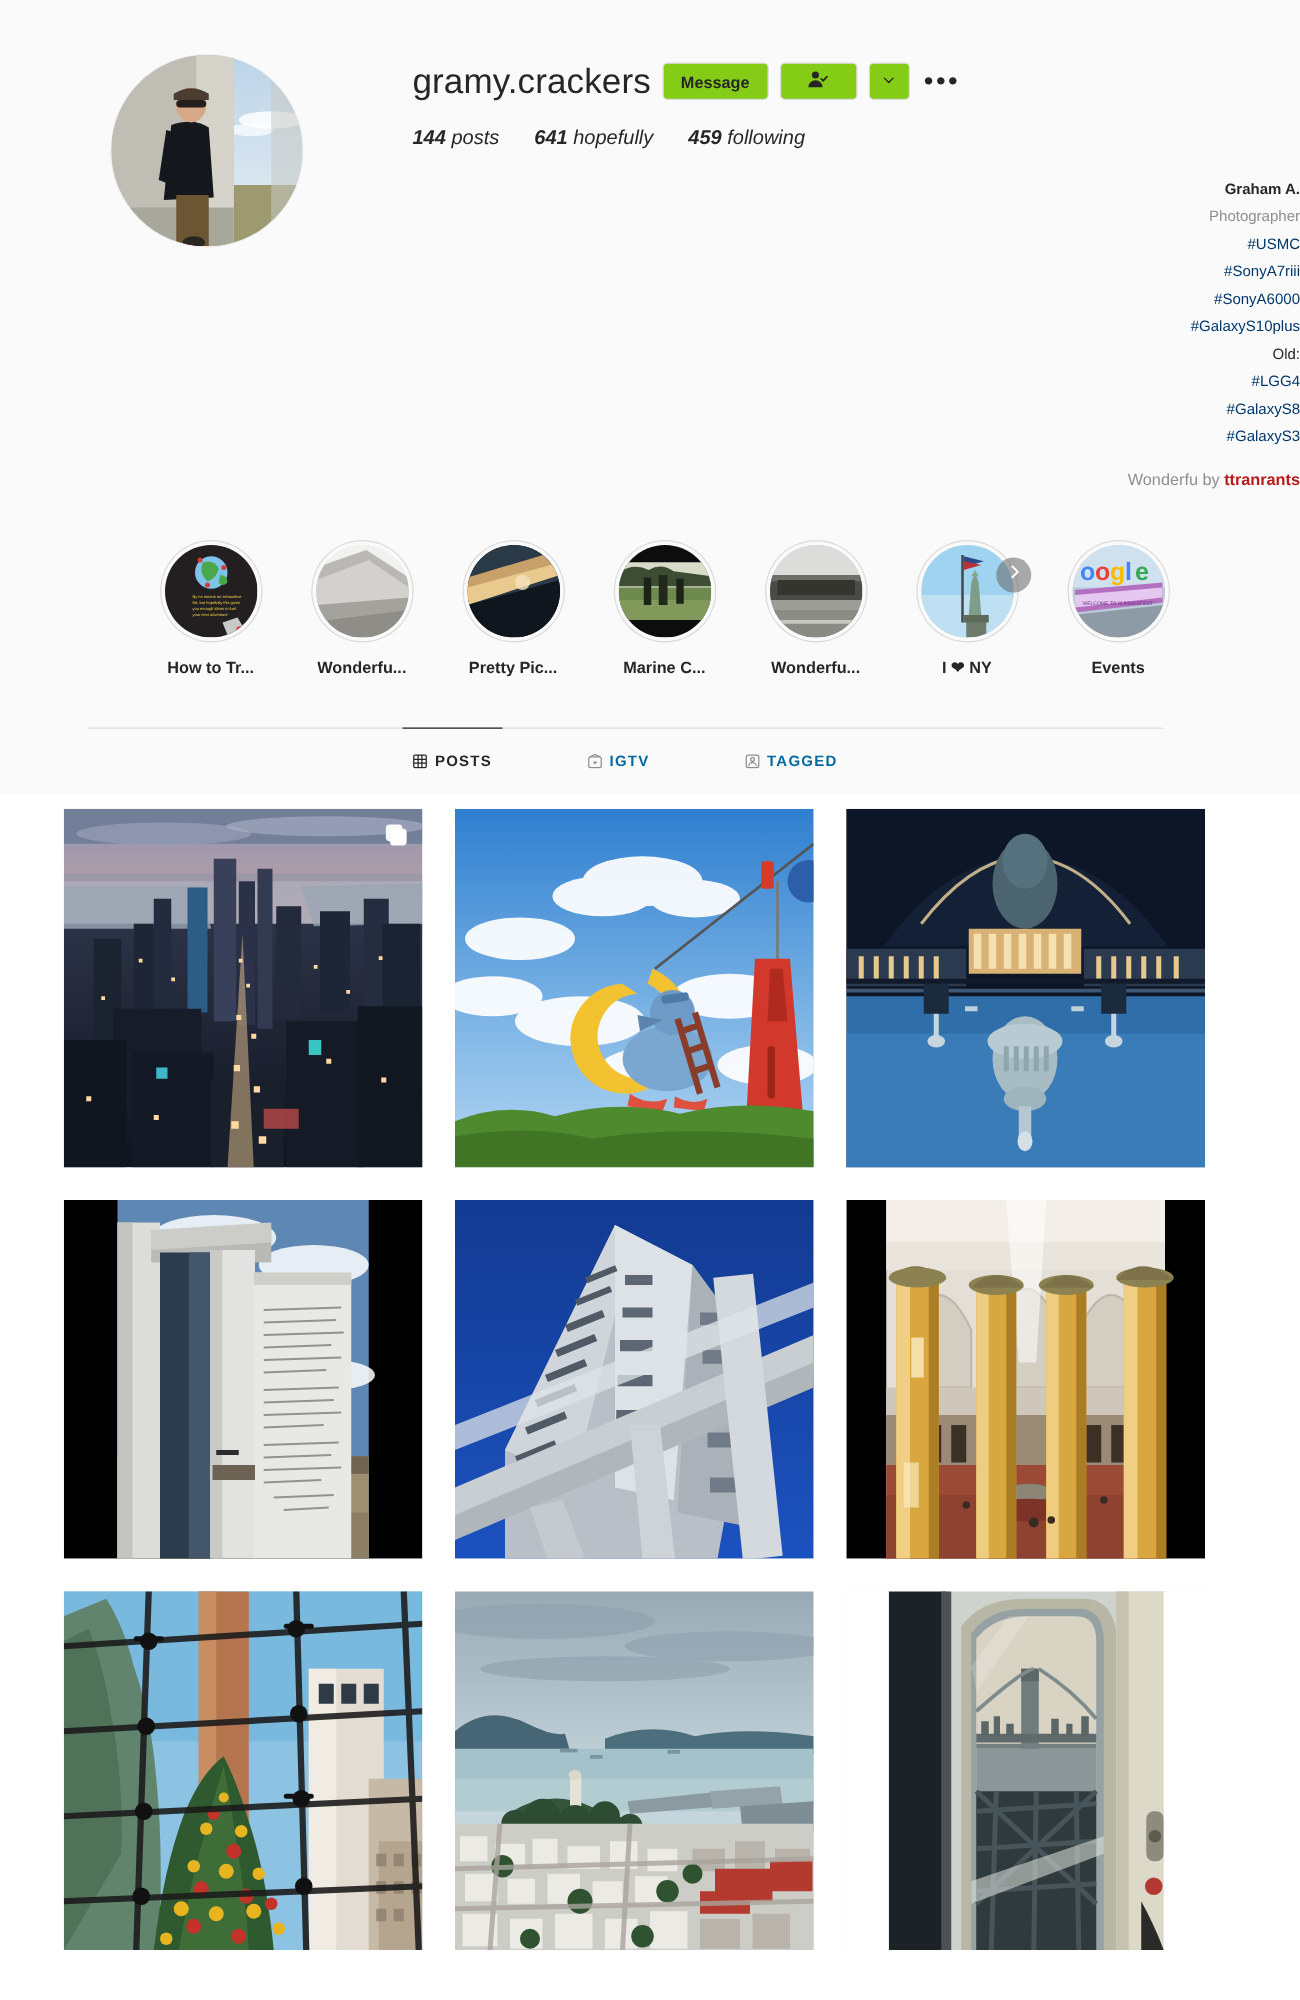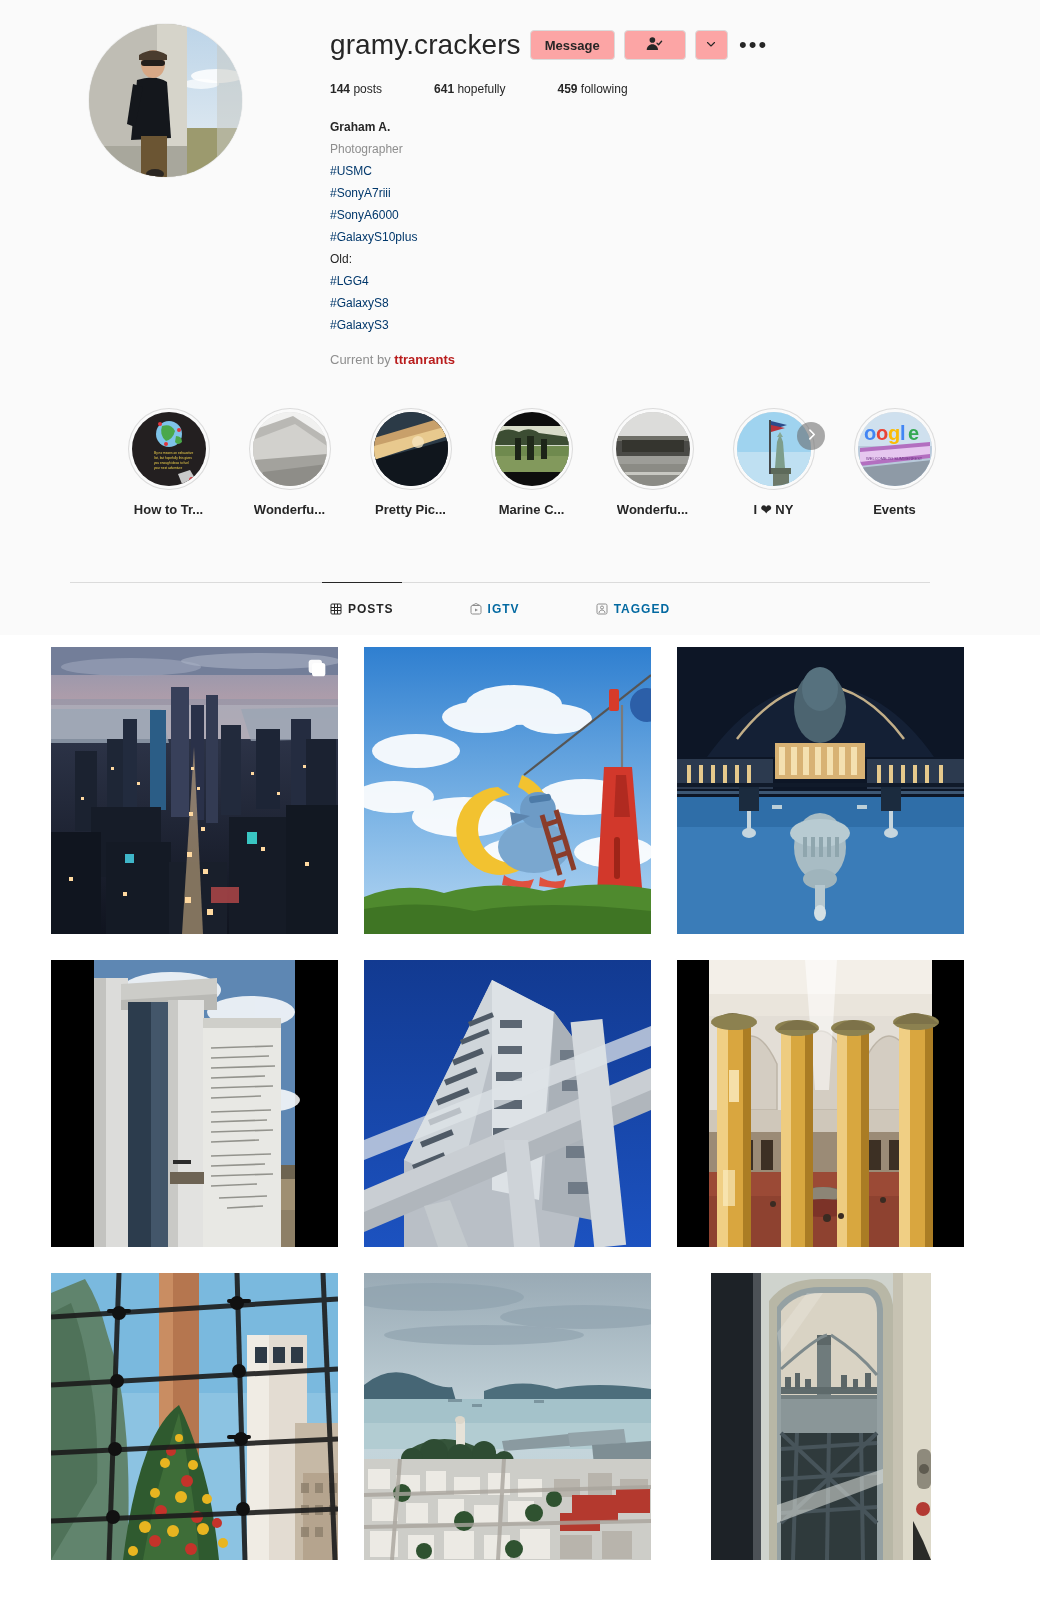--- a/index.html
+++ b/index.html
@@ -16,21 +16,22 @@
   
   .profile-header {
     background: #fafafa;
     padding: 0;
     height: 635px;
     position: relative;
   }
 
   .header-inner {
     display: flex;
-    padding: 12px 0 0 0;
+    padding: 32px 0 0 0;
+    text-align: right;
   }
 
   .avatar-col {
     width: 330px;
     display: flex;
     justify-content: center;
     padding-top: 12px;
   }
   .avatar {
     width: 153px; height: 153px;
@@ -53,21 +54,21 @@
   .username {
     font-size: 28px;
     font-weight: 300;
     color: #262626;
     letter-spacing: 0.1px;
     line-height: 32px;
   }
   .btn {
     border: 1px solid #dbdbdb;
     border-radius: 4px;
-    background: #fca5a5;
+    background: #84cc16;
     height: 30px;
     display: flex;
     align-items: center;
     justify-content: center;
     font-size: 13px;
     font-weight: bold;
     color: #262626;
     cursor: pointer;
     padding: 0 14px;
   }
@@ -79,24 +80,25 @@
     display: flex; align-items: center; justify-content: center;
     cursor: pointer;
     letter-spacing: 2px;
     color: #262626;
     font-size: 22px;
     line-height: 10px;
   }
 
   .stats-row {
     display: flex;
-    gap: 52px;
+    gap: 28px;
     margin-top: 18px;
-    font-size: 12px;
+    font-size: 16px;
     color: #262626;
+    font-style: italic;
   }
   .stats-row span b { font-weight: bold; }
 
   .bio {
     margin-top: 20px;
     font-size: 12px;
     line-height: 22px;
     color: #262626;
   }
   .bio .fullname { font-weight: bold; display: block; }
@@ -291,21 +293,21 @@
           <span class="line tag">#SonyA7riii</span>
           <span class="line tag">#SonyA6000</span>
           <span class="line tag">#GalaxyS10plus</span>
           <span class="line">Old:</span>
           <span class="line tag">#LGG4</span>
           <span class="line tag">#GalaxyS8</span>
           <span class="line tag">#GalaxyS3</span>
         </div>
 
         <div class="followed-by">
-          <span>Current by </span><b>ttranrants</b>
+          <span>Wonderfu by </span><b>ttranrants</b>
         </div>
 
       </div>
     </div>
 
     <div class="highlights">
 
       <div class="highlight">
         <div class="hl-ring">
           <div class="hl-img">

